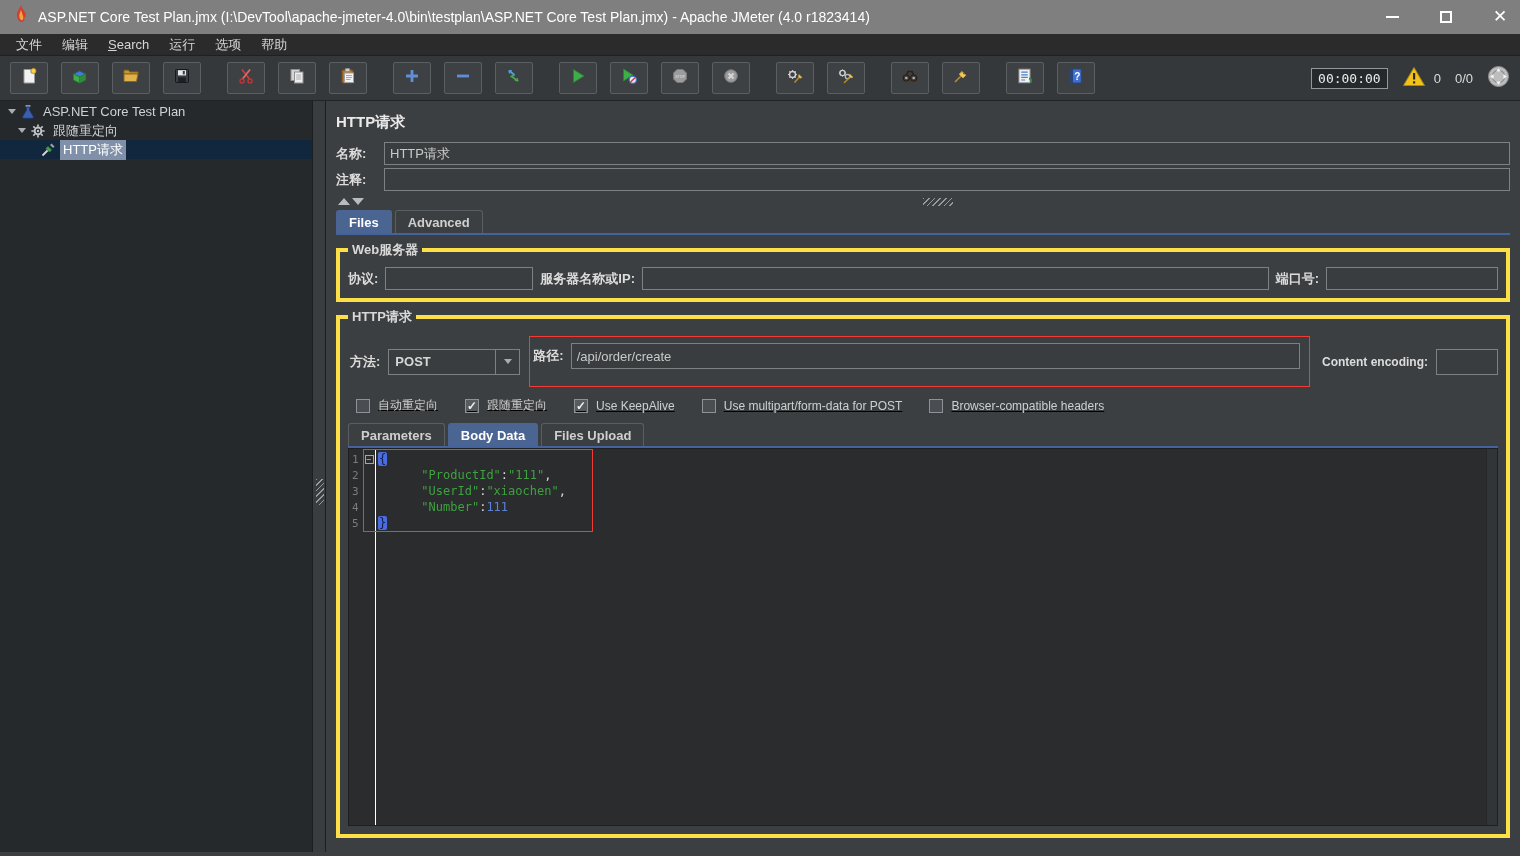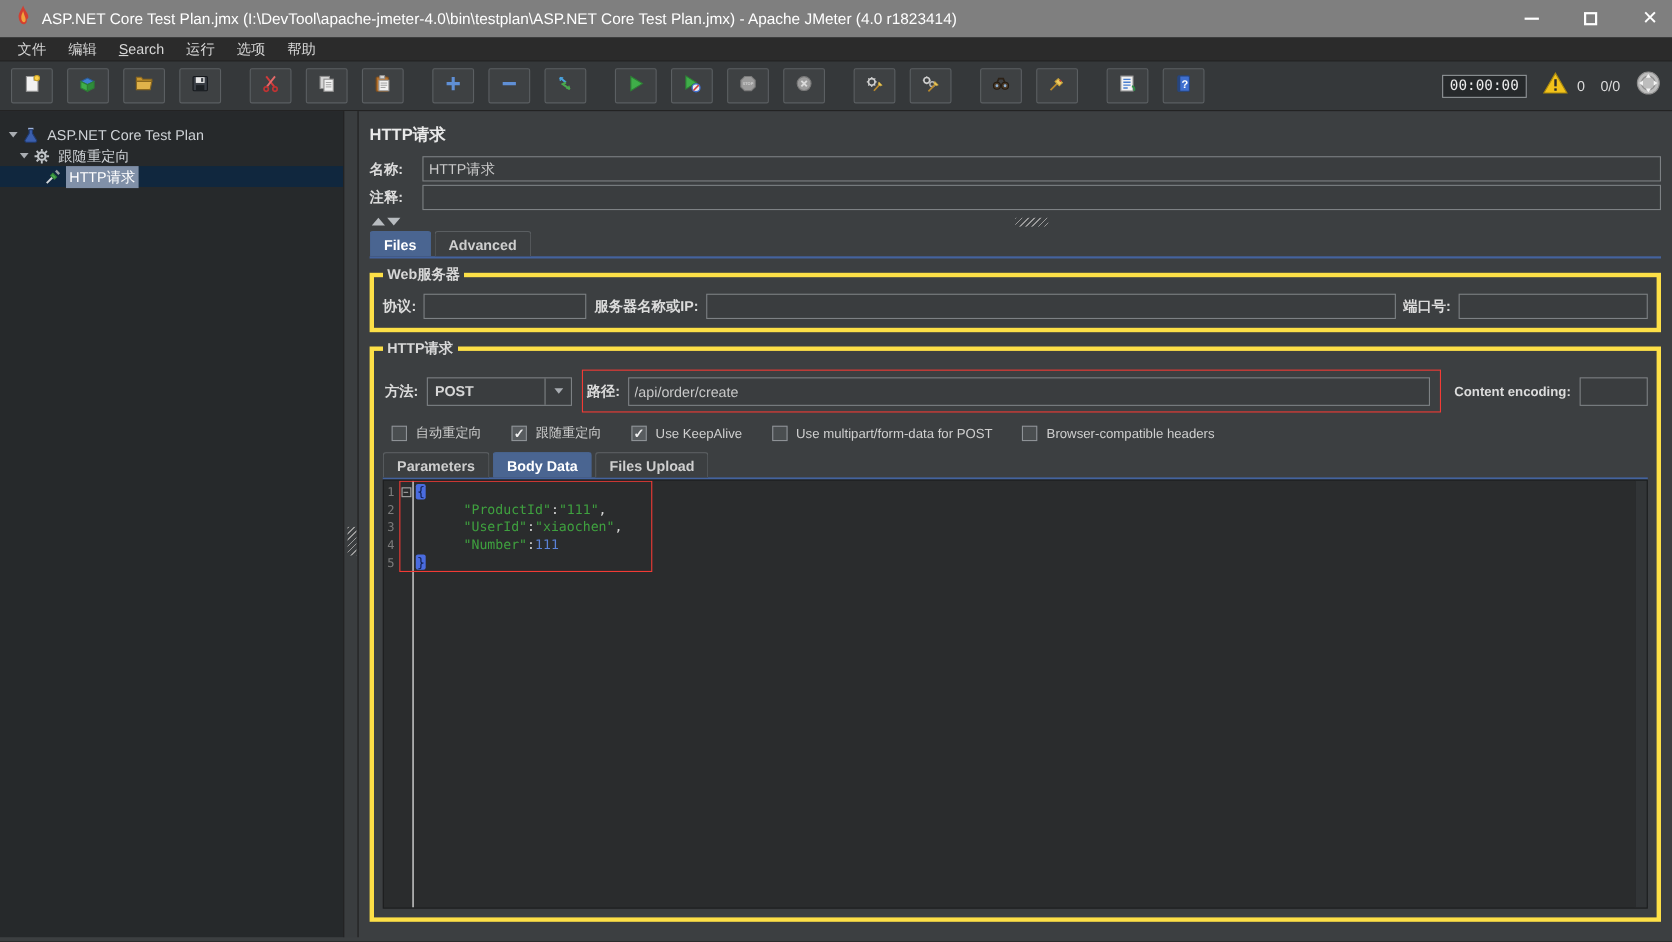--- a/index.html
+++ b/index.html
@@ -32,21 +32,21 @@
   .tb-btn { width:38px; height:32px; background:#3e4143; border:1px solid #5b5f62;
             border-radius:2px; display:flex; align-items:center; justify-content:center; }
   .toolbar-right { margin-left:auto; display:flex; align-items:center; gap:14px; }
   .timer-box { background:#26292b; border:1px solid #93979a; color:#ececec;
                font-family:"DejaVu Sans Mono",monospace; font-size:13px; padding:2px 6px; }
   .status-num { color:#dcdcdc; font-size:13px; }
   .warn-wrap { display:flex; align-items:center; gap:8px; }
 
   
   .content { display:flex; height:751px; }
-  .tree-panel { width:312px; background:#26292b; padding-top:12px; }
+  .tree-panel { width:312px; background:#26292b; padding-top:1px; }
   .tree-row { height:19px; display:flex; align-items:center; font-size:13px; color:#ced2d6;
               white-space:nowrap; }
   .tree-row.selected { background:#10273e; }
   .tree-label { padding:1px 3px; }
   .tree-row.selected .tree-label { background:#8090a8; color:#ffffff; }
   .expander { width:12px; display:flex; justify-content:center; }
   .tri-down { width:0; height:0; border-left:4px solid transparent; border-right:4px solid transparent;
               border-top:5px solid #a9adb2; }
   .tree-icon { width:18px; display:flex; justify-content:center; margin:0 3px 0 1px; }
 
@@ -87,26 +87,26 @@
   .in-port { width:172px; flex:none; }
 
   .http-group { flex:1; display:flex; flex-direction:column; margin-bottom:14px; }
   .method-row { display:flex; align-items:center; margin:6px 0 10px 2px; }
   .select { width:132px; height:26px; background:#3a3d3f; border:1px solid #7d8184;
             display:flex; align-items:center; margin-left:8px; }
   .select .sel-text { flex:1; padding:0 6px; font-size:13px; font-weight:bold; color:#d6d6d6; }
   .select .sel-arrow { width:24px; height:100%; border-left:1px solid #7d8184;
             display:flex; align-items:center; justify-content:center; }
   .path-redbox { flex:1; display:flex; align-items:center; gap:7px; border:1px solid #f23b35;
-            padding:6px 9px 5px 3px; margin-left:9px; }
+            padding:6px 9px 17px 3px; margin-left:9px; }
   .path-redbox .text-input { height:26px; }
   .ce-label { margin-left:12px; font-size:12px; font-weight:bold; color:#dcdcdc; white-space:nowrap; }
   .in-ce { width:62px; flex:none; height:26px; margin-left:8px; }
 
-  .checks { display:flex; align-items:center; gap:27px; margin:0 0 9px 8px; }
+  .checks { display:flex; align-items:center; gap:27px; margin:0 0 9px 8px;text-decoration:underline; }
   .check { display:flex; align-items:center; gap:8px; font-size:12px; color:#cfcfcf; }
   .cbox { width:14px; height:14px; background:#4a4e50; border:1px solid #8e9296;
           display:flex; align-items:center; justify-content:center;
           color:#f0f0f0; font-size:12px; font-weight:bold; line-height:12px; }
   .cbox.checked { background:#585c5f; }
 
   
   .editor { flex:1; position:relative; background:#2a2c2d; border:1px solid #1d1f20;
             font-family:"DejaVu Sans Mono",monospace; overflow:hidden; padding-top:2px; }
   .fold-line { position:absolute; left:26px; top:0; bottom:0; width:1px; background:#ffffff; }

